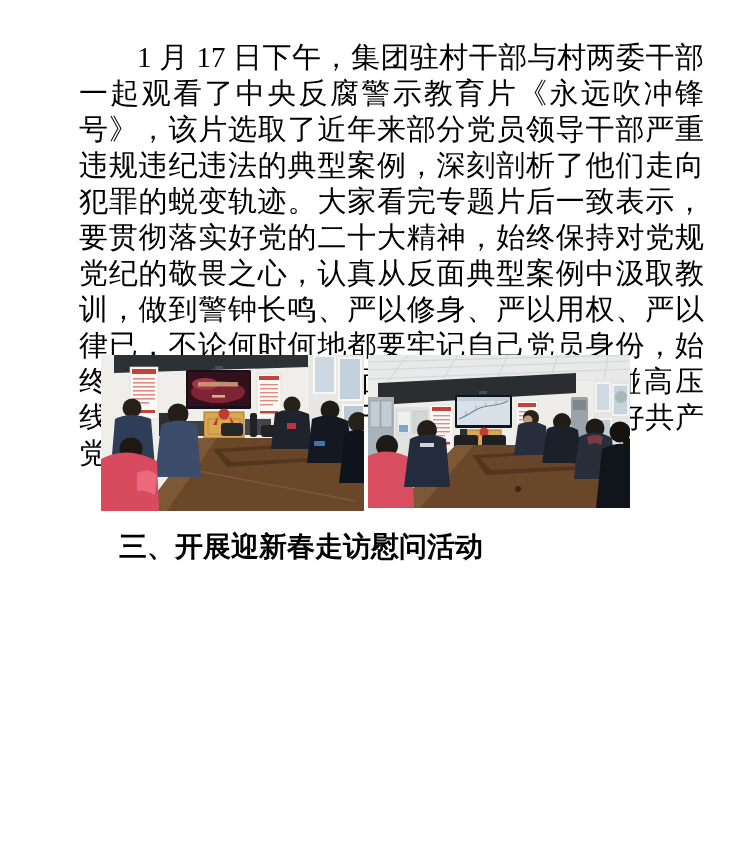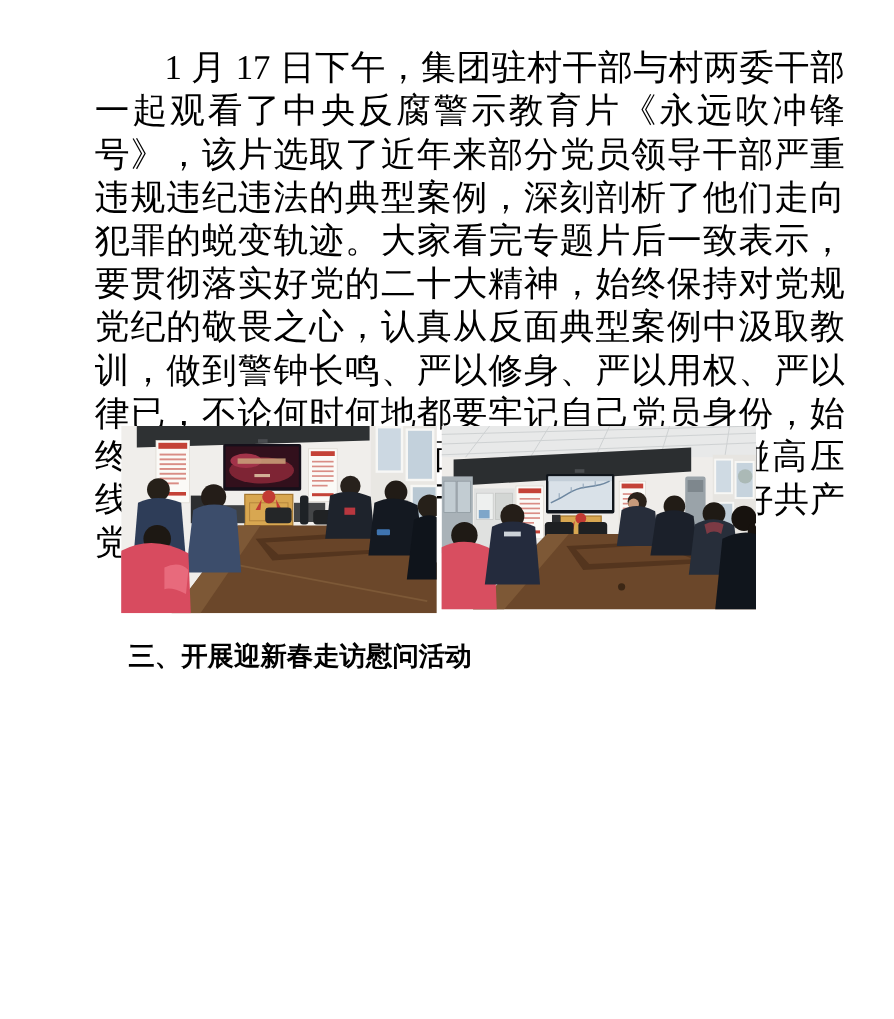--- a/index.html
+++ b/index.html
@@ -27,21 +27,21 @@
   #para-film { top: 23px; }
   #para-visit { top: 570px; line-height: 38px; }
   .section-heading {
     position: absolute;
     left: 63px;
     top: 532px;
     width: 625px;
     margin: 0;
     font-family: "Liberation Sans", "DejaVu Sans", sans-serif;
     font-weight: 700;
-    font-size: 22px;
+    font-size: 28px;
     line-height: 30px;
     text-indent: 2em;
     color: #000000;
   }
   .photo-row {
     position: absolute;
     left: 101px;
     top: 355px;
     display: flex;
     gap: 4px;

